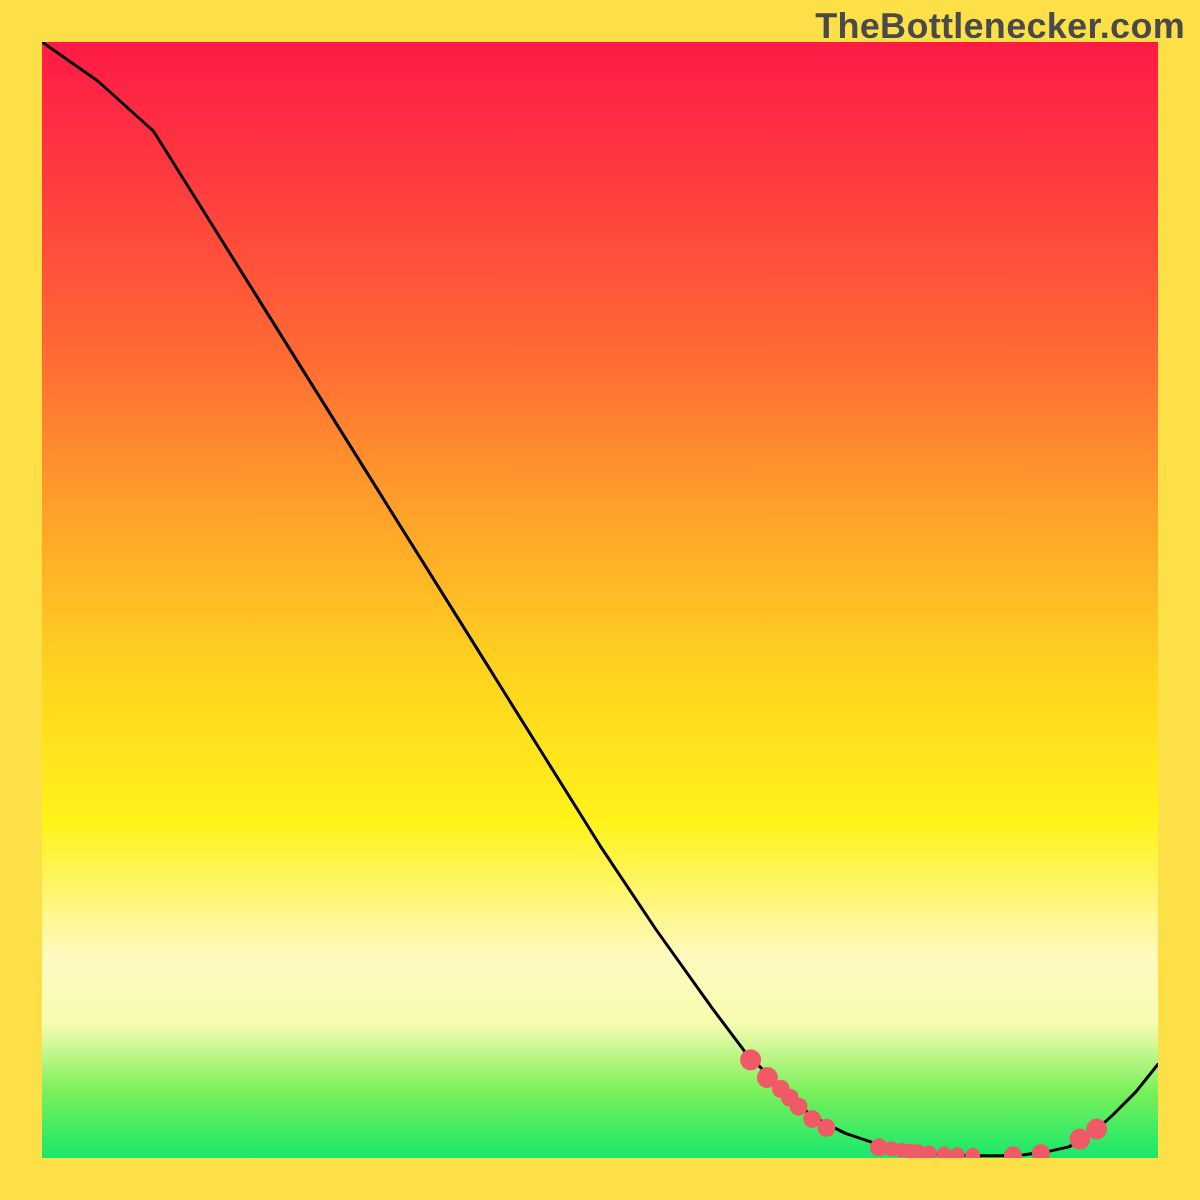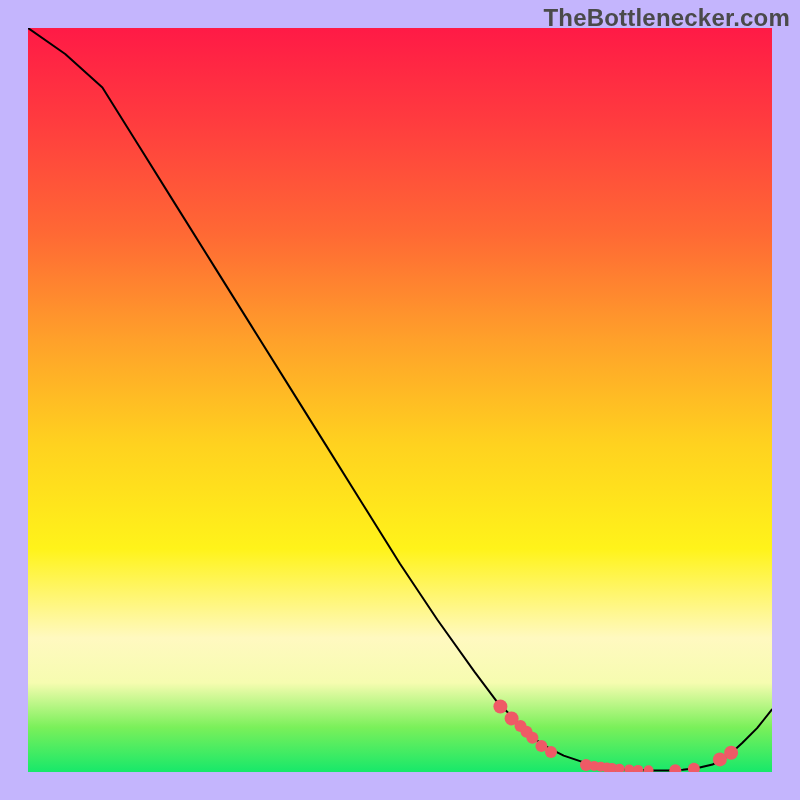--- a/index.html
+++ b/index.html
@@ -8,21 +8,21 @@
     width: 800px;
     height: 800px;
     background: #000;
     overflow: hidden;
     font-family: Arial, Helvetica, sans-serif;
   }
   .frame {
     position: relative;
     width: 800px;
     height: 800px;
-    background: #c4b5fd;
+    background: #fde047;
   }
   .watermark {
     position: absolute;
     top: 4px;
     right: 10px;
     color: #4a4a4a;
     font-size: 24px;
     font-weight: 600;
     letter-spacing: 0.2px;
     z-index: 5;

